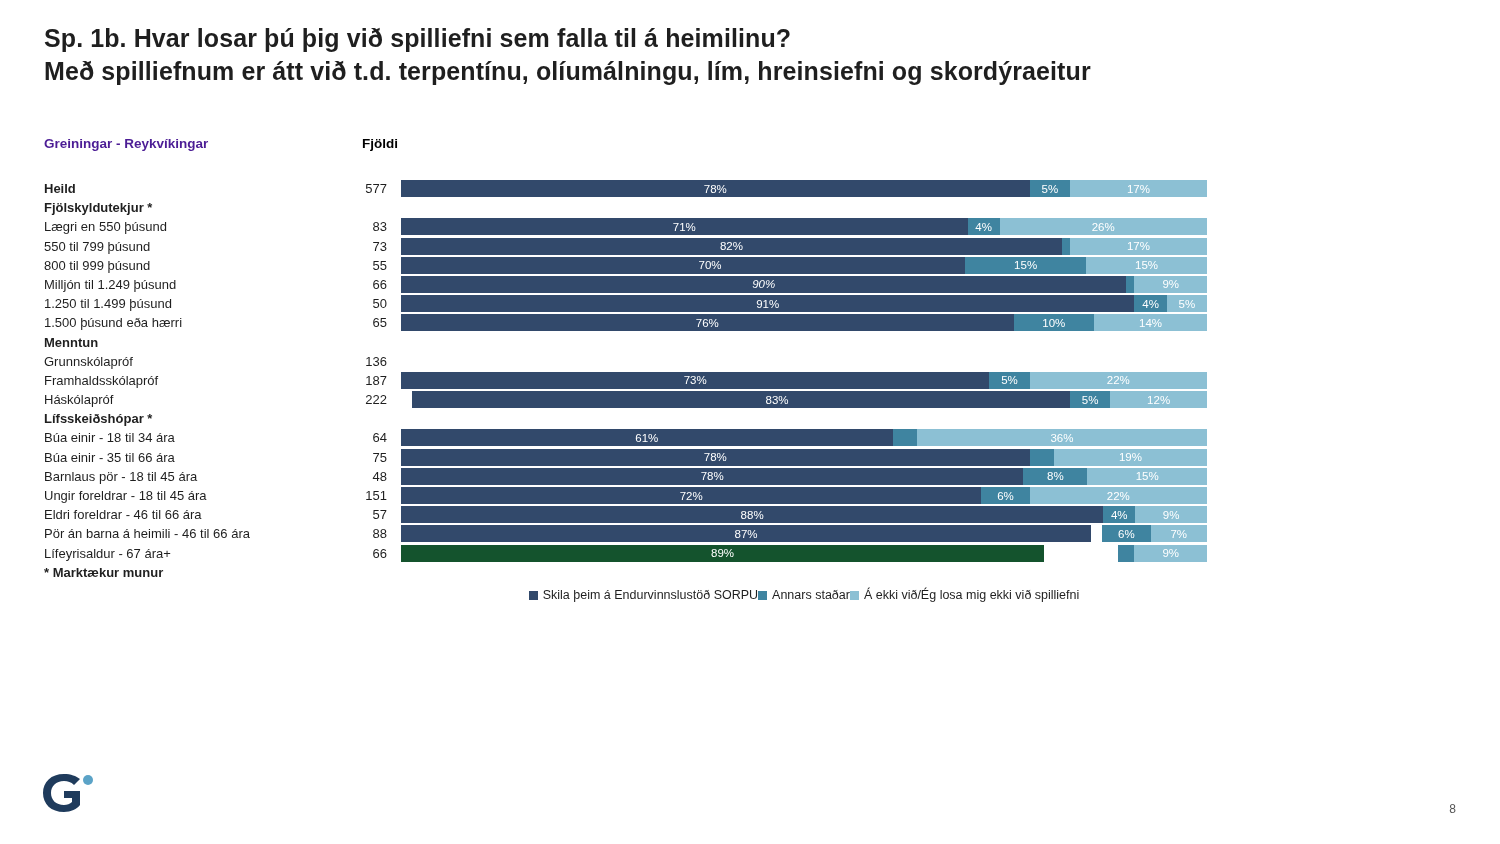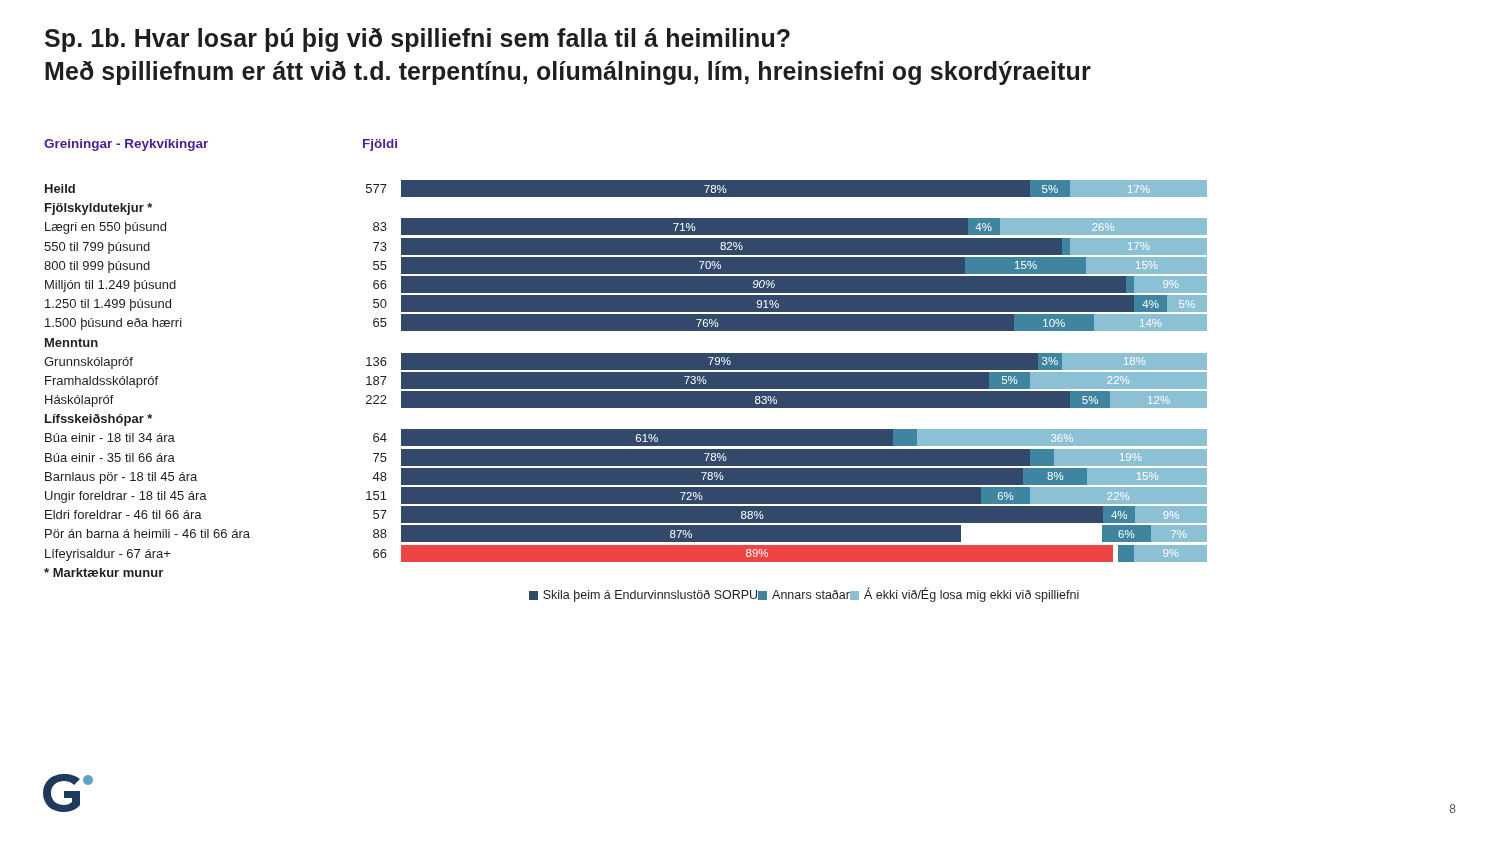--- a/index.html
+++ b/index.html
@@ -52,21 +52,21 @@
     color: #4c1d95;
   }
   .hdr-count {
     position: absolute;
     left: 295px;
     top: 0;
     width: 48px;
     text-align: left;
     font-size: 13.5px;
     font-weight: bold;
-    color: #4c1d95;
+    color: #000000;
     padding-left: 23px;
   }
   .rows {
     position: relative;
     margin-top: 20px;
   }
   .row {
     position: relative;
     height: 19.2px;
   }
@@ -274,52 +274,41 @@
             </div>
           </div>
         </div>
         <div class="row bold">
           <div class="label">Menntun</div>
           <div class="count"></div>
         </div>
         <div class="row">
           <div class="label">Grunnskólapróf</div>
           <div class="count">136</div>
-          <div class="bar-wrap">
-            <div class="seg" style="background: rgb(50, 73, 107); left: 0px; width: 636.74px;">
-              <span>79%</span>
-            </div>
-            <div class="seg" style="background: rgb(63, 132, 160); left: 636.74px; width: 24.18px;">
-              <span>3%</span>
-            </div>
-            <div class="seg" style="background: rgb(140, 192, 212); left: 660.92px; width: 145.08px;">
-              <span>18%</span>
-            </div>
-          </div>
         </div>
         <div class="row">
           <div class="label">Framhaldsskólapróf</div>
           <div class="count">187</div>
           <div class="bar-wrap">
             <div class="seg" style="background: rgb(50, 73, 107); left: 0px; width: 588.38px;">
               <span>73%</span>
             </div>
             <div class="seg" style="background: rgb(63, 132, 160); left: 588.38px; width: 40.3px;">
               <span>5%</span>
             </div>
             <div class="seg" style="background: rgb(140, 192, 212); left: 628.68px; width: 177.32px;">
               <span>22%</span>
             </div>
           </div>
         </div>
         <div class="row">
           <div class="label">Háskólapróf</div>
           <div class="count">222</div>
           <div class="bar-wrap">
-            <div class="seg" style="background: rgb(50, 73, 107); left: 0px; width: 730px;">
+            <div class="seg" style="background: rgb(50, 73, 107); left: 11px; width: 730px;">
               <span>83%</span>
             </div>
             <div class="seg" style="background: rgb(63, 132, 160); left: 668.98px; width: 40.3px;">
               <span>5%</span>
             </div>
             <div class="seg" style="background: rgb(140, 192, 212); left: 709.28px; width: 96.72px;">
               <span>12%</span>
             </div>
           </div>
         </div>
@@ -395,36 +384,36 @@
             </div>
             <div class="seg" style="background: rgb(140, 192, 212); left: 734.178px; width: 71.8218px;">
               <span>9%</span>
             </div>
           </div>
         </div>
         <div class="row">
           <div class="label">Pör án barna á heimili - 46 til 66 ára</div>
           <div class="count">88</div>
           <div class="bar-wrap">
-            <div class="seg" style="background: rgb(50, 73, 107); left: 0px; width: 560px; text-decoration: underline;">
+            <div class="seg" style="background: rgb(50, 73, 107); left: 0px; width: 690px; text-decoration: underline;">
               <span>87%</span>
             </div>
             <div class="seg" style="background: rgb(63, 132, 160); left: 701.22px; width: 48.36px;">
               <span>6%</span>
             </div>
             <div class="seg" style="background: rgb(140, 192, 212); left: 749.58px; width: 56.42px;">
               <span>7%</span>
             </div>
           </div>
         </div>
         <div class="row">
           <div class="label">Lífeyrisaldur - 67 ára+</div>
           <div class="count">66</div>
           <div class="bar-wrap">
-            <div class="seg" style="background: #ef4444; left: 0px; width: 712px;">
+            <div class="seg" style="background: #14532d; left: 0px; width: 643px;">
               <span>89%</span>
             </div>
             <div class="seg" style="background: rgb(63, 132, 160); left: 717.34px; width: 16.12px;"></div>
             <div class="seg" style="background: rgb(140, 192, 212); left: 733.46px; width: 72.54px;">
               <span>9%</span>
             </div>
           </div>
         </div>
         <div class="row bold">
           <div class="label">* Marktækur munur</div>

